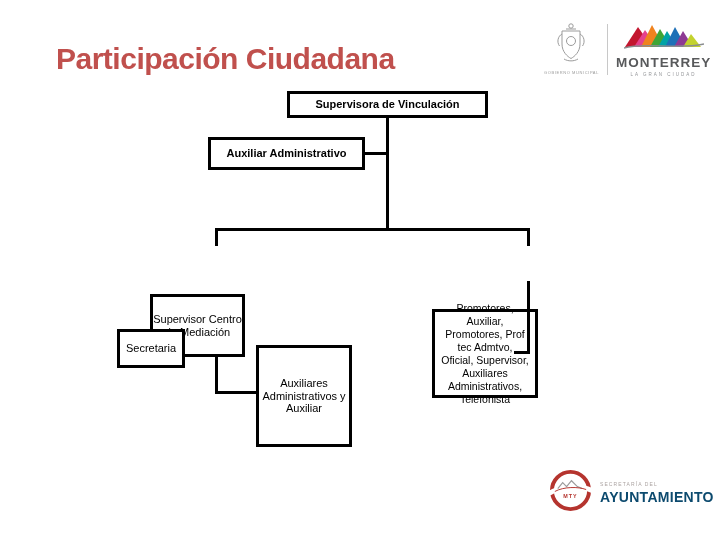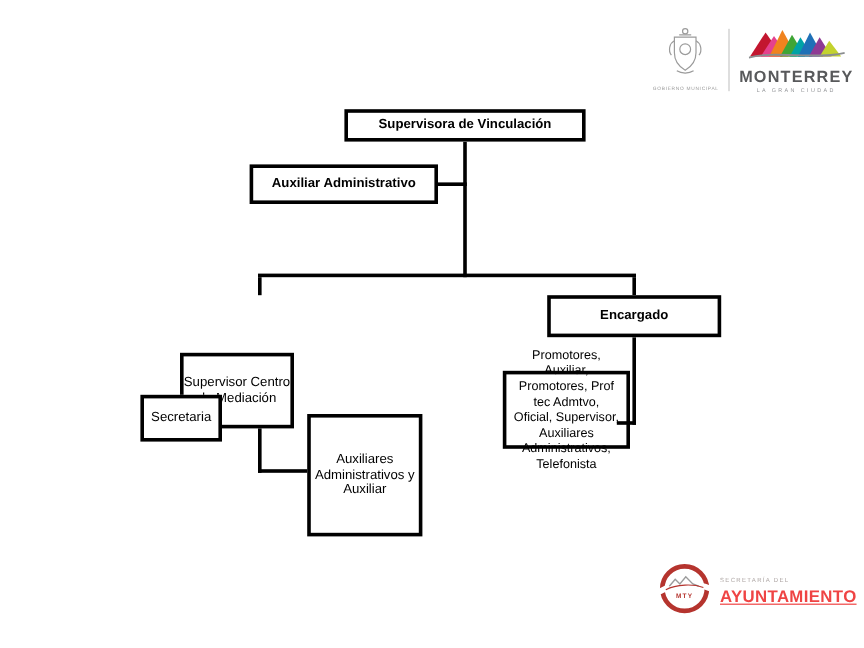--- a/index.html
+++ b/index.html
@@ -27,21 +27,21 @@
 
   .n-supervisora   { left:287px; top:91px;  width:201px; height:27px; }
   .n-auxadmin      { left:208px; top:137px; width:157px; height:33px;font-weight:bold; }
   .n-supmed        { left:150px; top:246px; width:95px; height:63px;margin-top:48px; }
   .n-encargado     { left:456px; top:246px; width:145px; height:35px; }
   .n-secretaria    { left:117px; top:329px; width:68px;  height:39px; }
   .n-auxiliares    { left:256px; top:345px; width:96px;  height:102px; }
 
   
   .n-promotores {
-    left:419px; top:309px; width:106px; height:65px;
+    left:432px; top:309px; width:106px; height:89px;
     border:none; background:transparent;
   }
   .promotores-text {
     position:absolute; left:50%; top:50%; transform:translate(-50%,-50%);
     width:108px; text-align:center; font-size:10.5px; line-height:13px;
     white-space:pre-line; color:#000;
   }
   .promotores-border {
     position:absolute; left:0; top:0; right:0; bottom:0;
     border:3px solid #000; background:transparent; pointer-events:none;
@@ -66,27 +66,28 @@
   .crest-caption { font-size:4px; letter-spacing:0.6px; color:#9B9B9B; margin-top:2px; white-space:nowrap; }
   .logo-divider { width:1px; background:#C8C8C8; margin:2px 8px; }
   .brand-block { display:flex; flex-direction:column; align-items:center; }
   .brand-name { font-size:13.5px; font-weight:bold; color:#58595B; letter-spacing:1px; margin-top:1px; }
   .brand-tagline { font-size:4.5px; color:#939598; letter-spacing:2px; margin-top:2px; }
 
   
   .footer-logo { position:absolute; left:548px; top:468px; display:flex; align-items:center; }
   .footer-text { display:flex; flex-direction:column; margin-left:7px; }
   .footer-dept { font-size:5px; letter-spacing:1.1px; color:#ACA4A2; }
-  .footer-name { font-size:14px; font-weight:bold; color:#ef4444; letter-spacing:0.3px; margin-top:2px;text-decoration:underline; }
+  .footer-name { font-size:14px; font-weight:bold; color:#0c4a6e; letter-spacing:0.3px; margin-top:2px; }
 </style>
 </head>
 <body>
 
 <div class="slide">
 
+  <div class="title">Participación Ciudadana</div>
 
   <div class="header-logo">
     <div class="crest-block">
       <span>
         <svg width="36" height="42" viewBox="0 0 36 42">
           <g fill="none" stroke="#9B9B9B" stroke-width="1">
             <circle cx="18" cy="4" r="2.2"></circle>
             <path d="M13,7 h10"></path>
             <path d="M9,9 h18 v13 c0,8 -5.5,12.5 -9,14.5 c-3.5,-2 -9,-6.5 -9,-14.5 z"></path>
             <circle cx="18" cy="19" r="4.5"></circle>
@@ -135,23 +136,20 @@
 
   <div class="node n-auxadmin">
     <span>Auxiliar Administrativo</span>
   </div>
 
   <div class="node n-supmed">
     <span class="pre">Supervisor Centro
 de Mediación</span>
   </div>
 
-  <div class="node n-encargado bold">
-    <span>Encargado</span>
-  </div>
 
   <div class="node n-secretaria">
     <span>Secretaria</span>
   </div>
 
   <div class="node n-auxiliares">
     <span class="pre">Auxiliares
 Administrativos y
 Auxiliar</span>
   </div>

